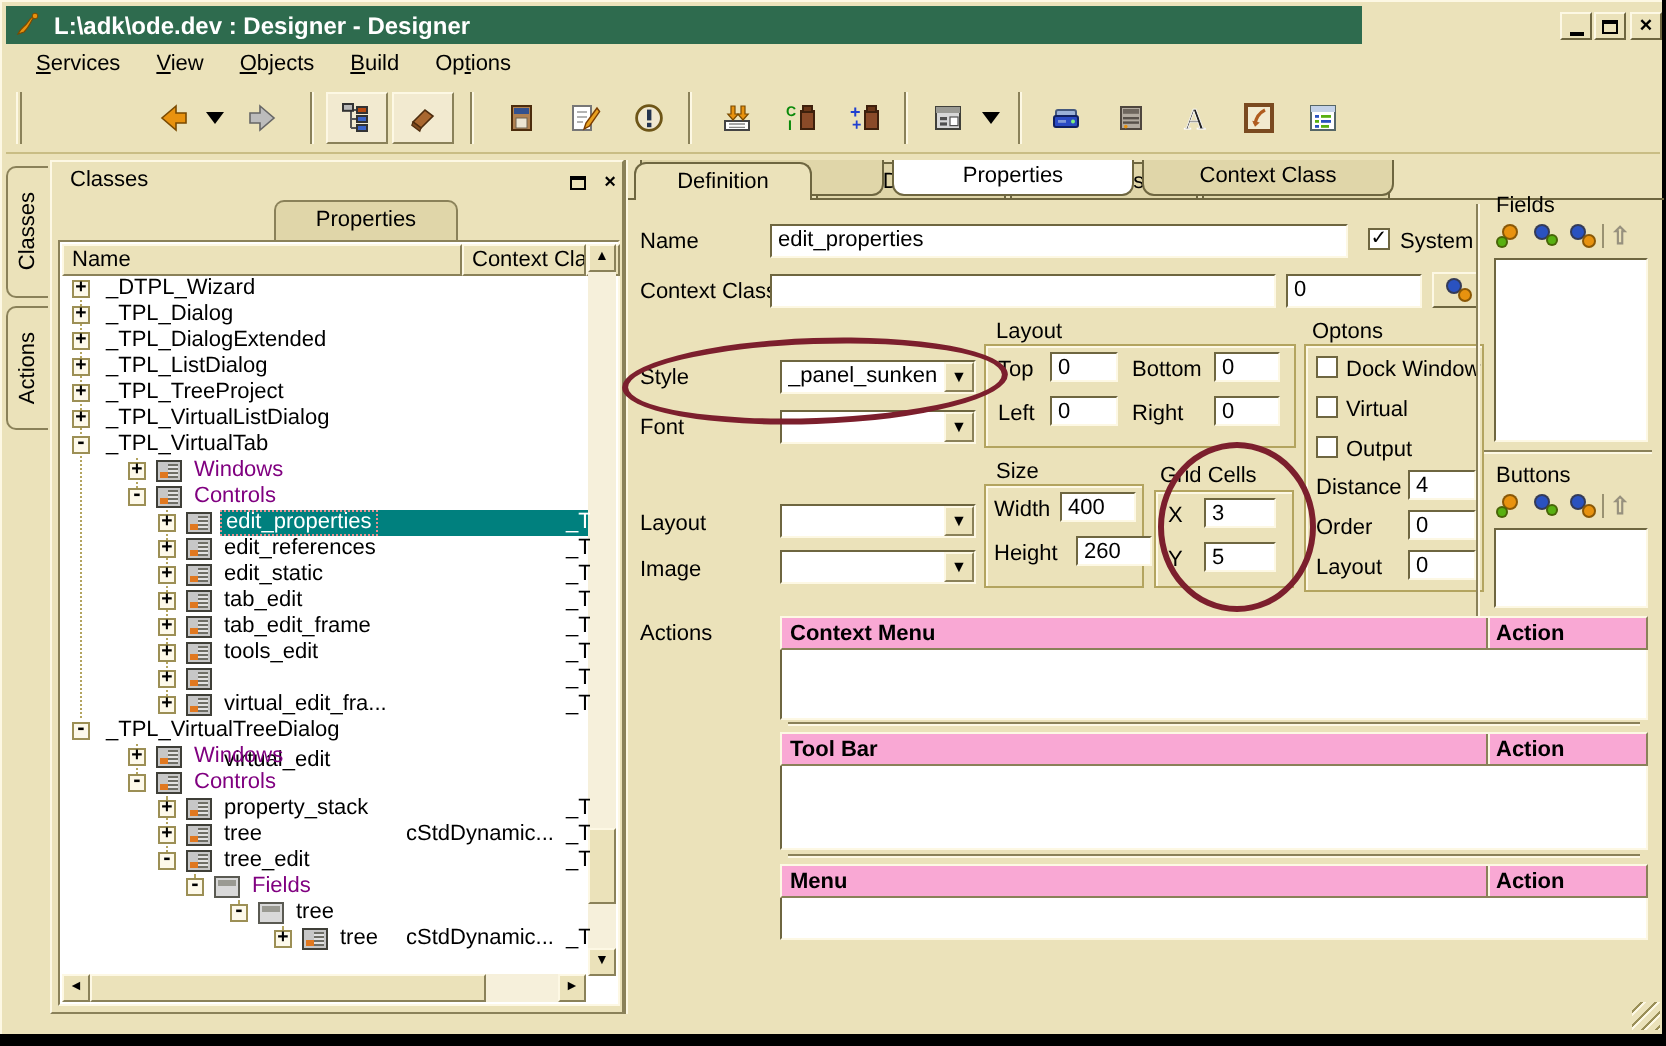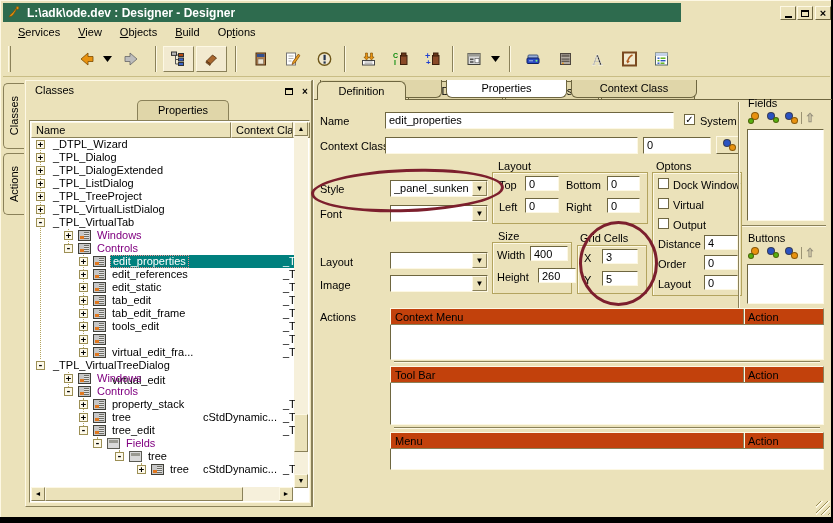--- a/index.html
+++ b/index.html
@@ -78,21 +78,21 @@
   .b2 i.x{left:2px;top:1px;width:8px;height:8px;background:#2a52c0;}
   .b2 i.y{left:8px;top:6px;width:6px;height:6px;background:#58b010;}
   .b3 i.x{left:2px;top:1px;width:8px;height:8px;background:#2a52c0;}
   .b3 i.y{left:8px;top:6px;width:7px;height:7px;background:#e8920f;}
   .mtsep{width:1px;height:12px;background:#9a9272;}
   .uparrow{color:#97917e;font-weight:bold;font-size:12px;line-height:12px;}
   .listbox{position:absolute;background:#fff;border:1px solid;border-color:#6e6640 #fdf8e4 #fdf8e4 #6e6640;}
   .etchv{position:absolute;width:2px;border-left:1px solid #8a8159;border-right:1px solid #fdf8e4;}
   .etchh{position:absolute;height:2px;border-top:1px solid #8a8159;border-bottom:1px solid #fdf8e4;}
   .atable{position:absolute;left:76px;width:434px;}
-  .athdr{position:relative;height:17px;background:#c2410c;border:1px solid;border-color:#fdf8e4 #8a8159 #8a8159 #fdf8e4;}
+  .athdr{position:relative;height:17px;background:#f9a8d4;border:1px solid;border-color:#fdf8e4 #8a8159 #8a8159 #fdf8e4;font-weight:bold;}
   .athdr .an{position:absolute;left:4px;top:2px;}
   .athdr .ac{position:absolute;left:357px;top:2px;}
   .athdr .adiv{position:absolute;left:352px;top:0;bottom:0;width:2px;border-left:1px solid #8a8159;border-right:1px solid #fdf8e4;}
   .atbody{background:#fff;border:1px solid;border-color:#6e6640 #fdf8e4 #fdf8e4 #6e6640;border-top:none;}
   .btab{position:absolute;height:18px;border:1px solid #6e6640;border-top:none;border-radius:0 0 6px 6px;background:#e0d6a9;text-align:center;padding-top:2px;}
   .btab.active{background:#fff;}
   .annot{position:absolute;border:3px solid #7c1f2d;border-radius:50%;z-index:60;pointer-events:none;}
   .grip{position:absolute;left:815px;top:500px;width:14px;height:14px;background:repeating-linear-gradient(135deg,transparent 0 3px,#9a8f58 3px 4px,#fdf8e4 4px 5px);}
 </style>
 </head>

